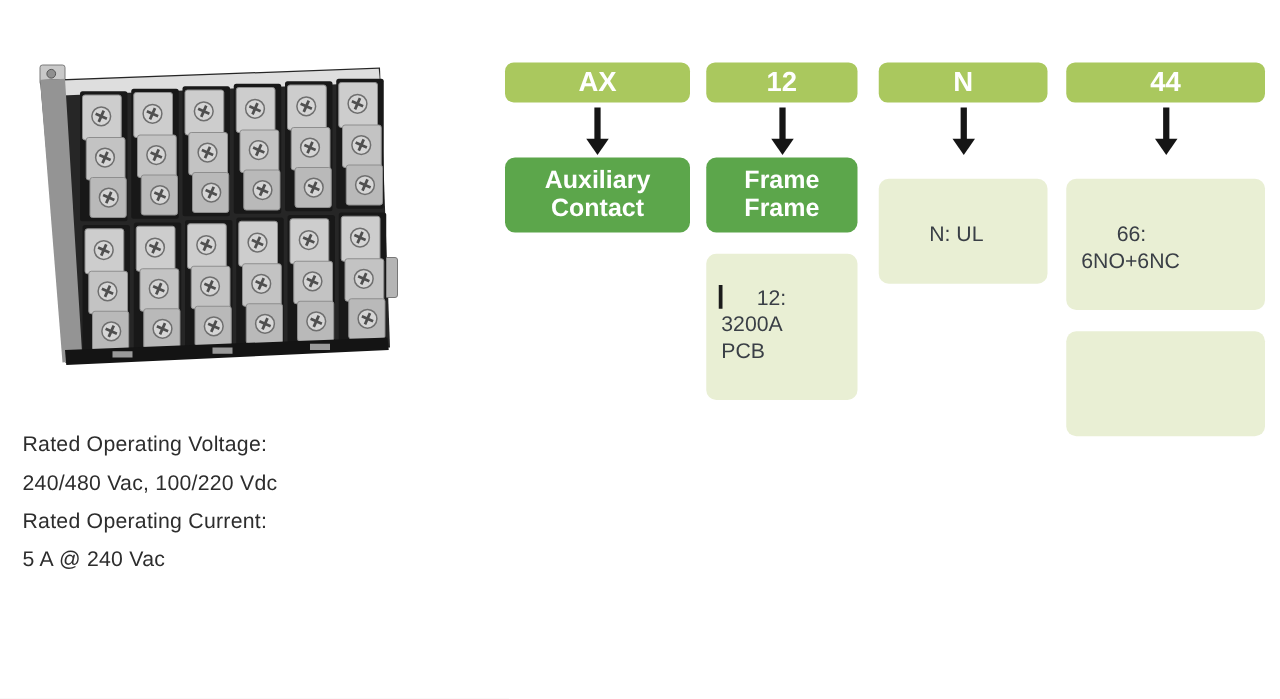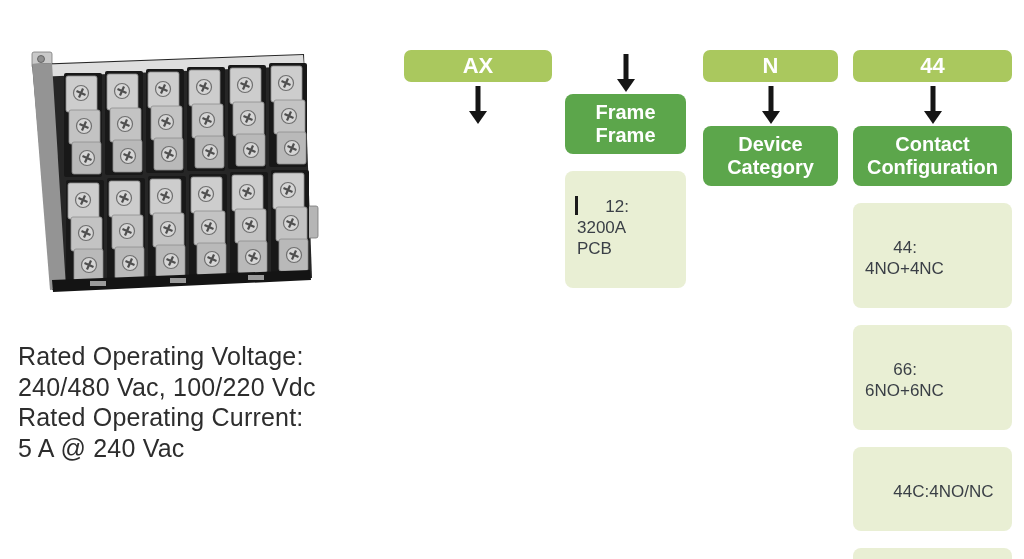--- a/index.html
+++ b/index.html
@@ -20,21 +20,21 @@
   }
   
   .device{
     position:absolute;left:20px;top:48px;
     width:302px;height:250px;
   }
   
   .ratings{
     position:absolute;left:18px;top:341px;
     color:var(--body-text);
-    font-size:25px;line-height:30.5px;
+    font-size:17px;line-height:30.5px;
     letter-spacing:0.2px;
   }
   
   .col{position:absolute;top:50px;}
   .col1{left:404px;width:148px;}
   .col2{left:565px;width:121px;}
   .col3{left:703px;width:135px;}
   .col4{left:853px;width:159px;}
   .code-box{
     height:32px;border-radius:7px;
@@ -134,57 +134,54 @@
     <div>Rated Operating Current:</div>
     <div>5 A @ 240 Vac</div>
   </div>
 
   <div class="col col1">
     <div class="code-box">AX</div>
     <div class="arrow">
       <div class="stem"></div>
       <div class="head"></div>
     </div>
+    <div class="label-box">Auxiliary Contact</div>
   </div>
 
   <div class="col col2">
+    <div class="code-box">12</div>
     <div class="arrow">
       <div class="stem"></div>
       <div class="head"></div>
     </div>
     <div class="label-box">Frame Frame</div>
     <div class="opt two-line">
       <span class="caret"></span><span>12: 3200A
 PCB</span>
     </div>
   </div>
 
   <div class="col col3">
     <div class="code-box">N</div>
     <div class="arrow">
       <div class="stem"></div>
       <div class="head"></div>
     </div>
-    <div class="label-box">Device Category</div>
+    <div class="opt">
+      <span>N: UL</span>
+    </div>
   </div>
 
   <div class="col col4">
     <div class="code-box">44</div>
     <div class="arrow">
       <div class="stem"></div>
       <div class="head"></div>
     </div>
-    <div class="label-box">Contact Configuration</div>
-    <div class="opt">
-      <span>44:  4NO+4NC</span>
-    </div>
     <div class="opt">
       <span>66:  6NO+6NC</span>
-    </div>
-    <div class="opt">
-      <span>44C:4NO/NC</span>
     </div>
     <div class="opt">
       
     </div>
   </div>
 
 </div>
 
 </body></html>

